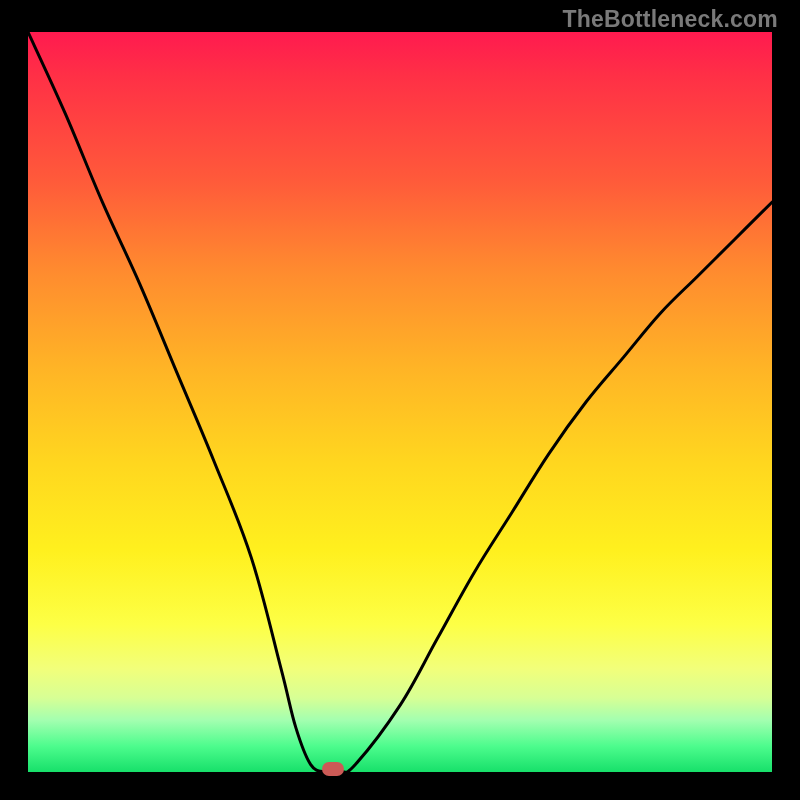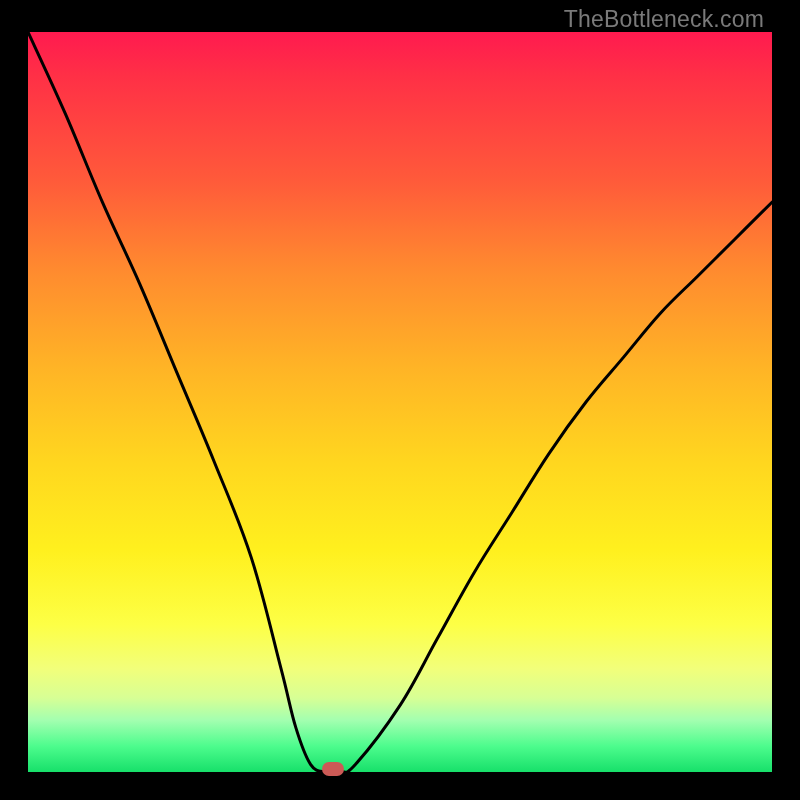--- a/index.html
+++ b/index.html
@@ -13,24 +13,24 @@
   }
   .frame {
     position: relative;
     width: 800px;
     height: 800px;
     background: #000;
   }
   .watermark {
     position: absolute;
     top: 6px;
-    right: 36px;
+    right: 22px;
     color: #7a7a7a;
     font-size: 23px;
-    font-weight: 400;
+    font-weight: 700;
     letter-spacing: 0.2px;
     margin-left: 20px;
   }
   .plot-area {
     position: absolute;
     left: 28px;
     top: 32px;
     width: 744px;
     height: 740px;
     background: linear-gradient(to bottom,

